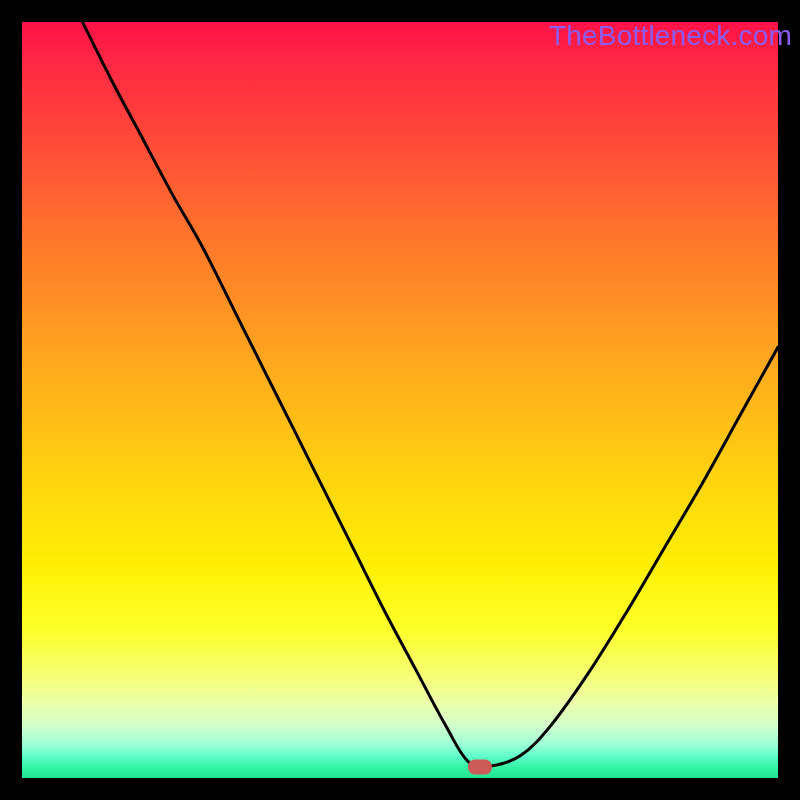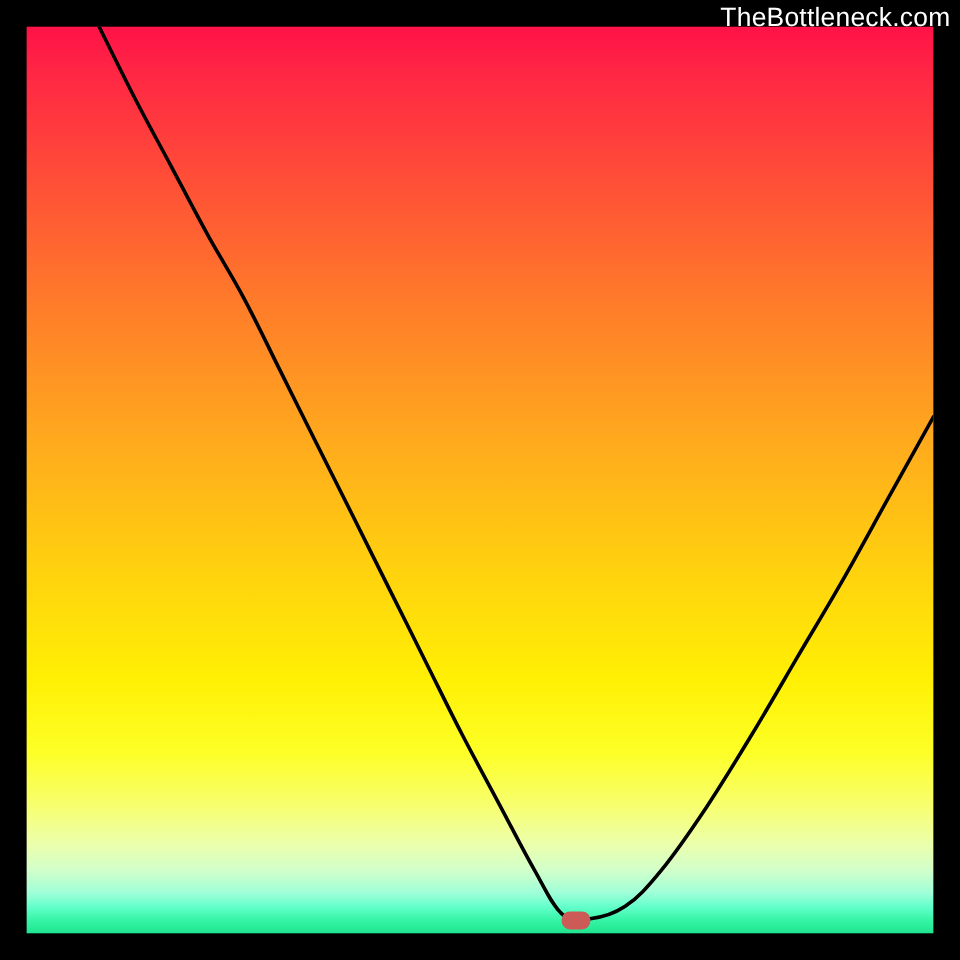--- a/index.html
+++ b/index.html
@@ -12,24 +12,24 @@
     font-family: Arial, Helvetica, sans-serif;
   }
   .frame {
     position: relative;
     width: 800px;
     height: 800px;
     background: #000000;
   }
   .watermark {
     position: absolute;
-    top: 2px;
+    top: 20px;
     right: 8px;
-    color: #ffffff;
-    font-size: 22px;
+    color: #8b5cf6;
+    font-size: 28px;
     font-weight: 500;
     letter-spacing: 0.2px;
     z-index: 10;
   }
   .plot-area {
     position: absolute;
     left: 22px;
     top: 22px;
     width: 756px;   
     height: 756px;  

